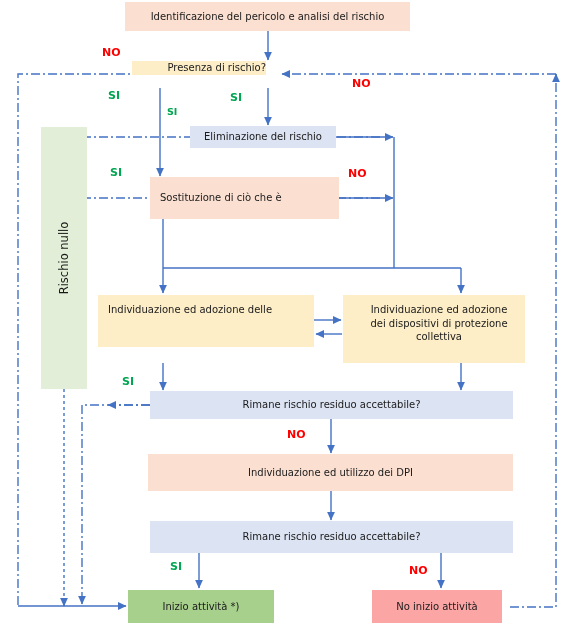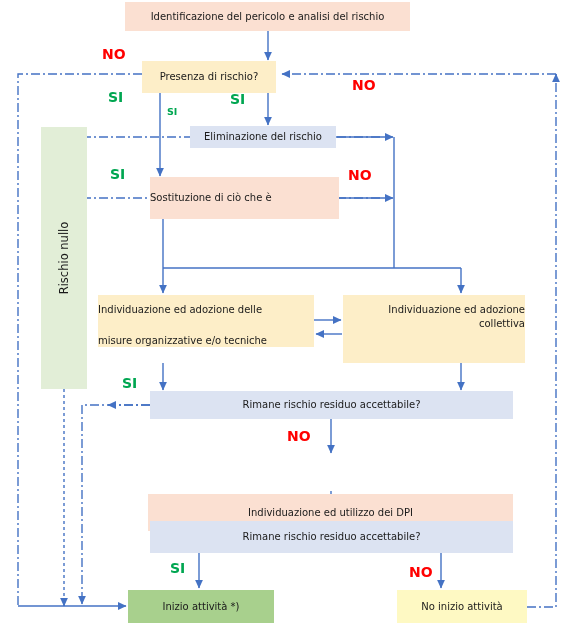--- a/index.html
+++ b/index.html
@@ -26,25 +26,25 @@
     position: absolute;
     box-sizing: border-box;
     display: flex;
     align-items: center;
     font-size: 10px;
     color: #1a1a1a;
     line-height: 1.35;
     z-index: 2;
   }
   .node.center { justify-content: center; text-align: center; }
-  .node.left   { justify-content: flex-start; text-align: left; }
+  .node.left   { justify-content: flex-start; text-align: left; padding-left: 10px; }
   .node span { display: block; }
   .label {
     position: absolute;
-    font-size: 14px;
+    font-size: 11px;
     font-weight: bold;
     z-index: 3;
     white-space: nowrap;
   }
   .label.si { color: #00a651; }
   .label.no { color: #ff0000; }
   .label.small { font-size: 9.5px; }
   .vbox {
     position: absolute;
     box-sizing: border-box;
@@ -121,59 +121,59 @@
 
       <path stroke-dasharray="3,3" d="M64,389 L64,606"></path>
       <path d="M64,600 L64,606" marker-end="url(#ah)"></path>
     </g>
   </svg>
 
   <div class="node center" style="left:125px; top:2px; width:285px; height:29px; background:#fbe0d2;">
     <span>Identificazione del pericolo e analisi del rischio</span>
   </div>
 
-  <div class="node center" style="left:142px; top:61px; width:134px; height:32px; background:#fdeec8;">
+  <div class="node center" style="left:132px; top:61px; width:134px; height:14px; background:#fdeec8;justify-content:flex-end;">
     <span>Presenza di rischio?</span>
   </div>
 
   <div class="node center" style="left:190px; top:126px; width:146px; height:22px; background:#dce3f2;align-items:center;">
     <span>Eliminazione del rischio</span>
   </div>
 
   <div class="node left" style="left:150px; top:177px; width:189px; height:42px; background:#fbe0d2; flex-direction:column; justify-content:center; align-items:flex-start;">
     <span>Sostituzione di ciò che è</span>
   </div>
 
   <div class="node left" style="left:98px; top:295px; width:216px; height:52px; background:#fdeec8; flex-direction:column; justify-content:space-between; align-items:flex-start; padding-top:8px;">
     <span>Individuazione ed adozione delle</span>
-    <span>misure organizzative e/o tecniche</span>
-  </div>
-
-  <div class="node left" style="left:343px; top:295px; width:182px; height:68px; background:#fdeec8; flex-direction:column; justify-content:flex-start; align-items:flex-end; padding-top:8px;">
+  </div>
+
+  <div class="node left" style="left:343px; top:295px; width:182px; height:68px; background:#fdeec8; flex-direction:column; justify-content:flex-start; align-items:center; padding-top:8px;">
     <span>Individuazione ed adozione</span>
+    <span>dei dispositivi di protezione</span>
     <span>collettiva</span>
   </div>
 
   <div class="node center" style="left:150px; top:391px; width:363px; height:28px; background:#dce3f2;">
     <span>Rimane rischio residuo accettabile?</span>
   </div>
 
-  <div class="node center" style="left:148px; top:454px; width:365px; height:37px; background:#fbe0d2;margin-top:40px;">
+  <div class="node center" style="left:148px; top:454px; width:365px; height:37px; background:#fbe0d2;">
     <span>Individuazione ed utilizzo dei DPI</span>
   </div>
 
   <div class="node center" style="left:150px; top:521px; width:363px; height:32px; background:#dce3f2;">
     <span>Rimane rischio residuo accettabile?</span>
   </div>
 
   <div class="node center" style="left:128px; top:590px; width:146px; height:33px; background:#a8d08d;">
     <span>Inizio attività *)</span>
   </div>
 
-  <div class="node center" style="left:397px; top:590px; width:130px; height:33px; background:#fef9c3;">
+  <div class="node center" style="left:372px; top:590px; width:130px; height:33px; background:#fca5a5;">
     <span>No inizio attività</span>
   </div>
 
   <div class="vbox" style="left:41px; top:127px; width:46px; height:262px; background:#e2eed7;">
     <span class="vtext">Rischio nullo</span>
   </div>
 
   <div class="label no" style="left:102px; top:46px;">NO</div>
 
   <div class="label si" style="left:108px; top:89px;">SI</div>

